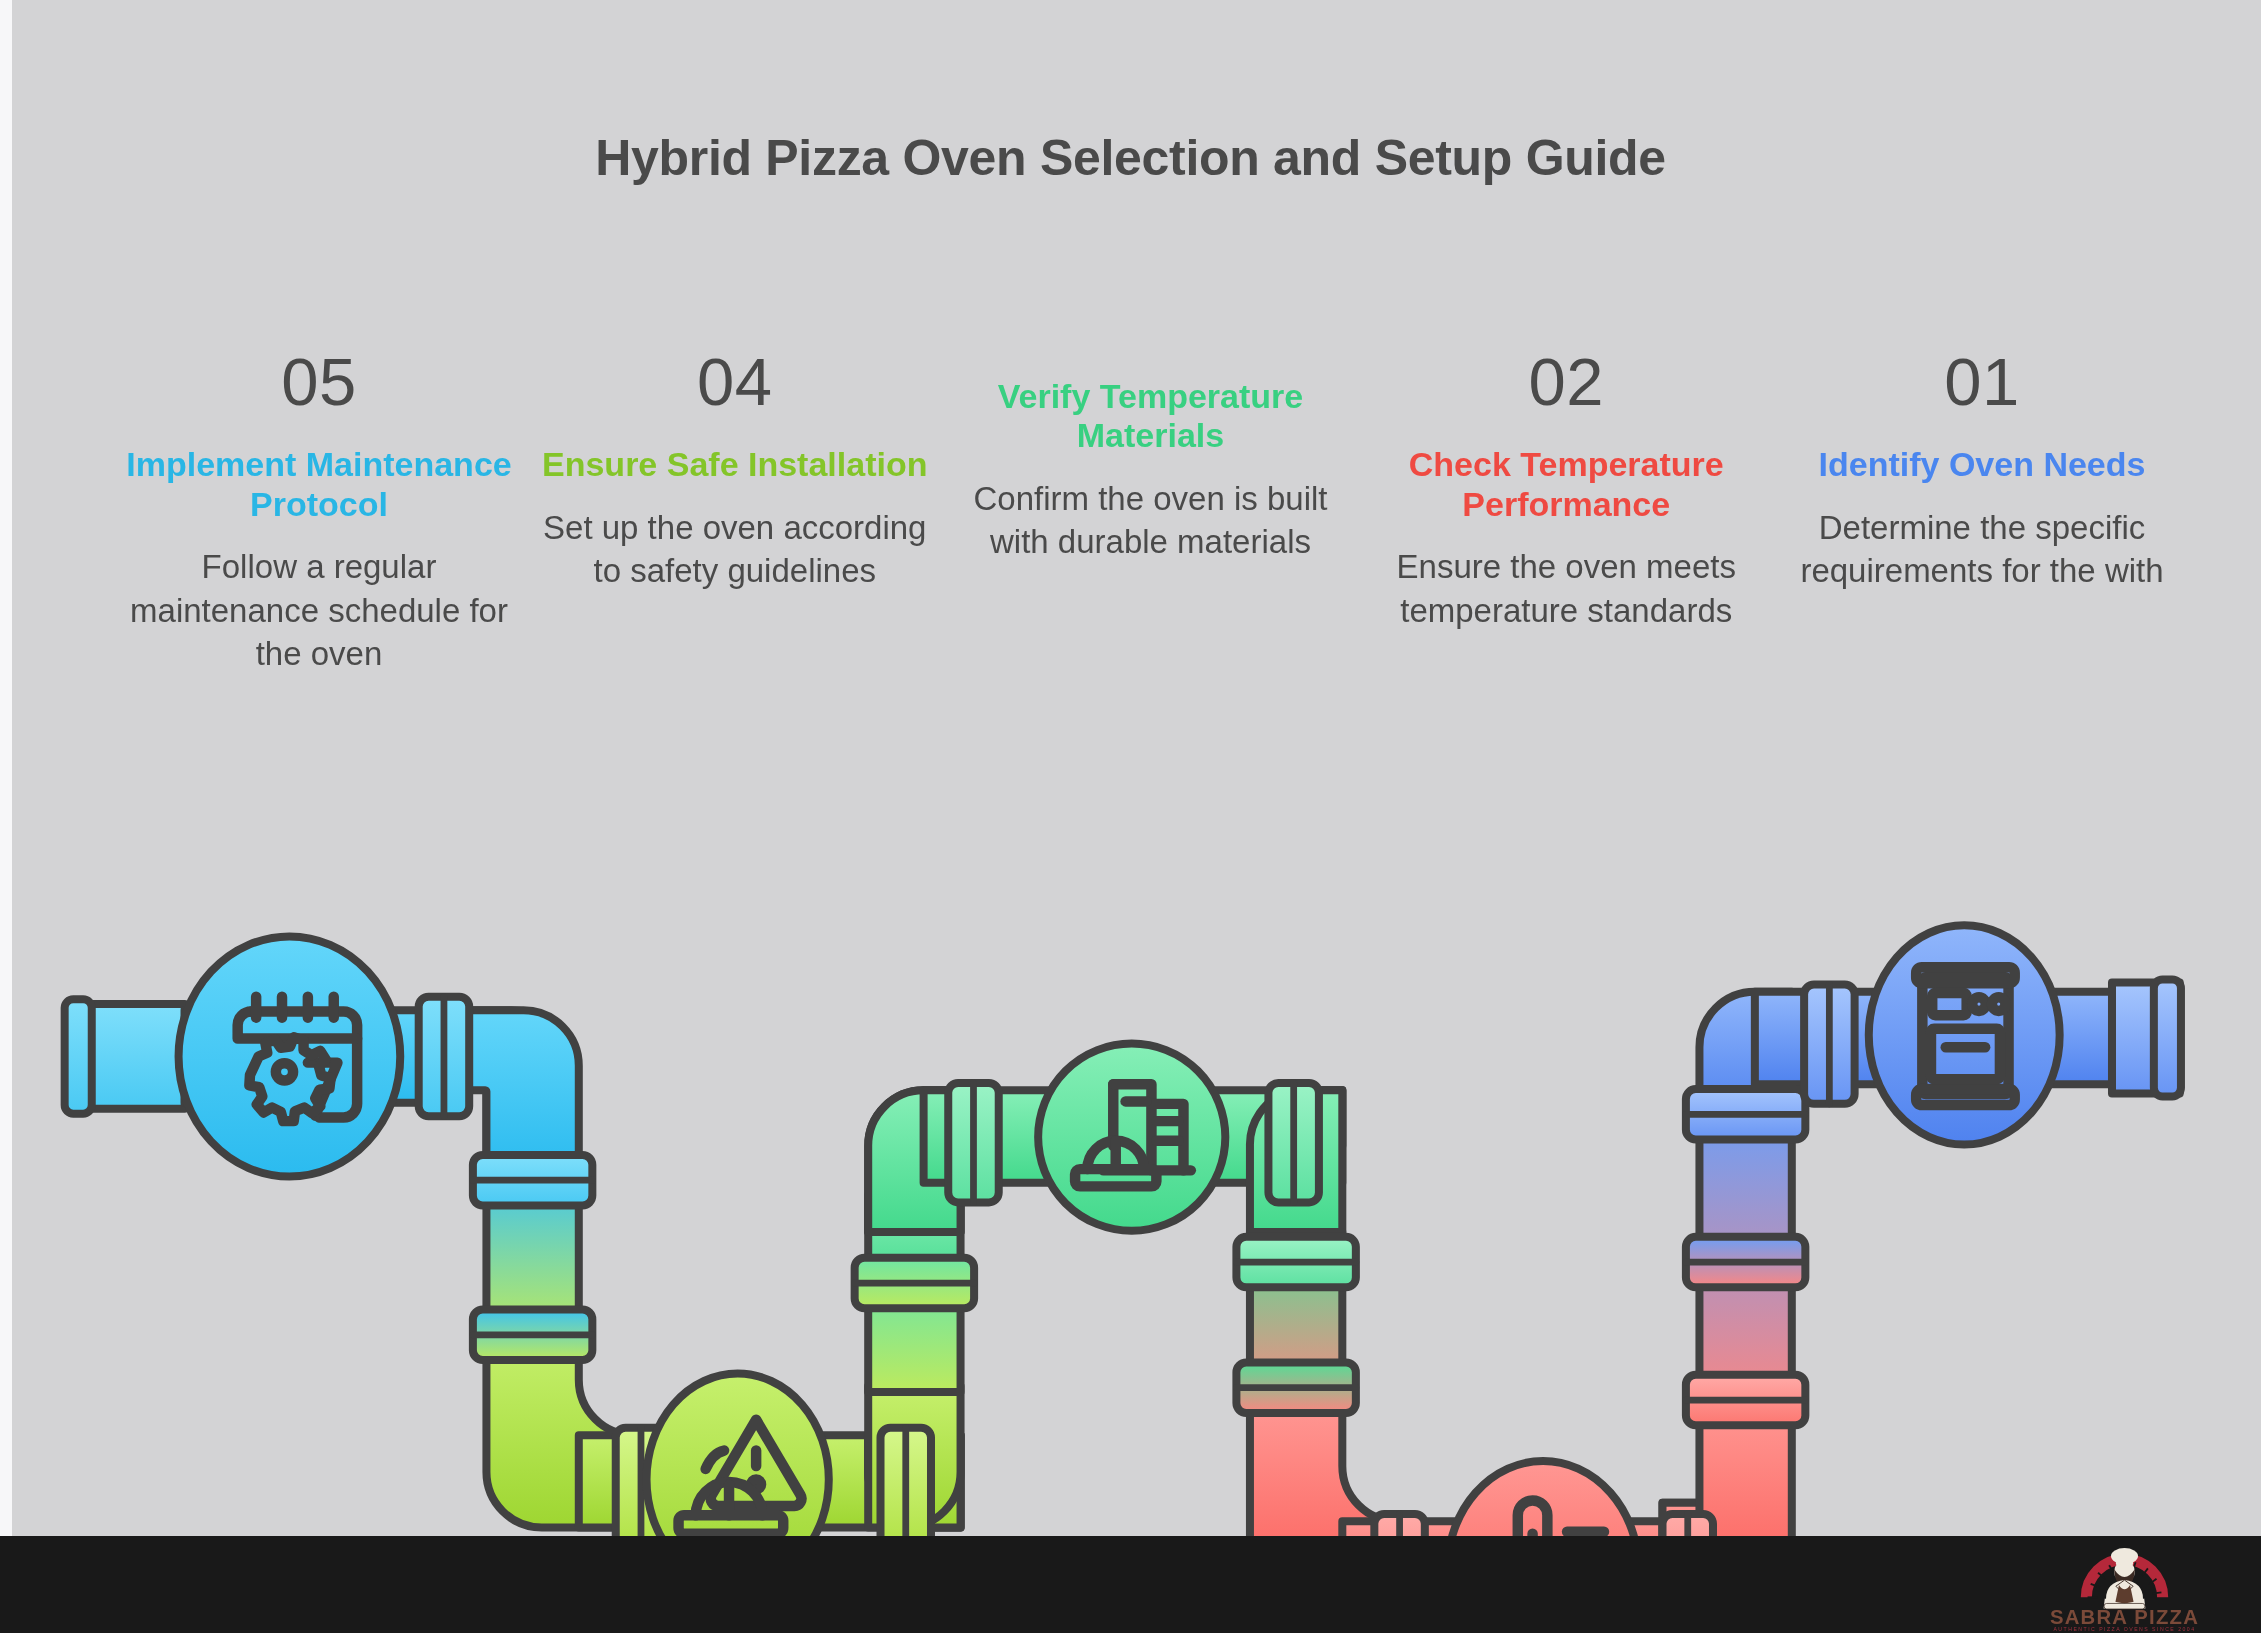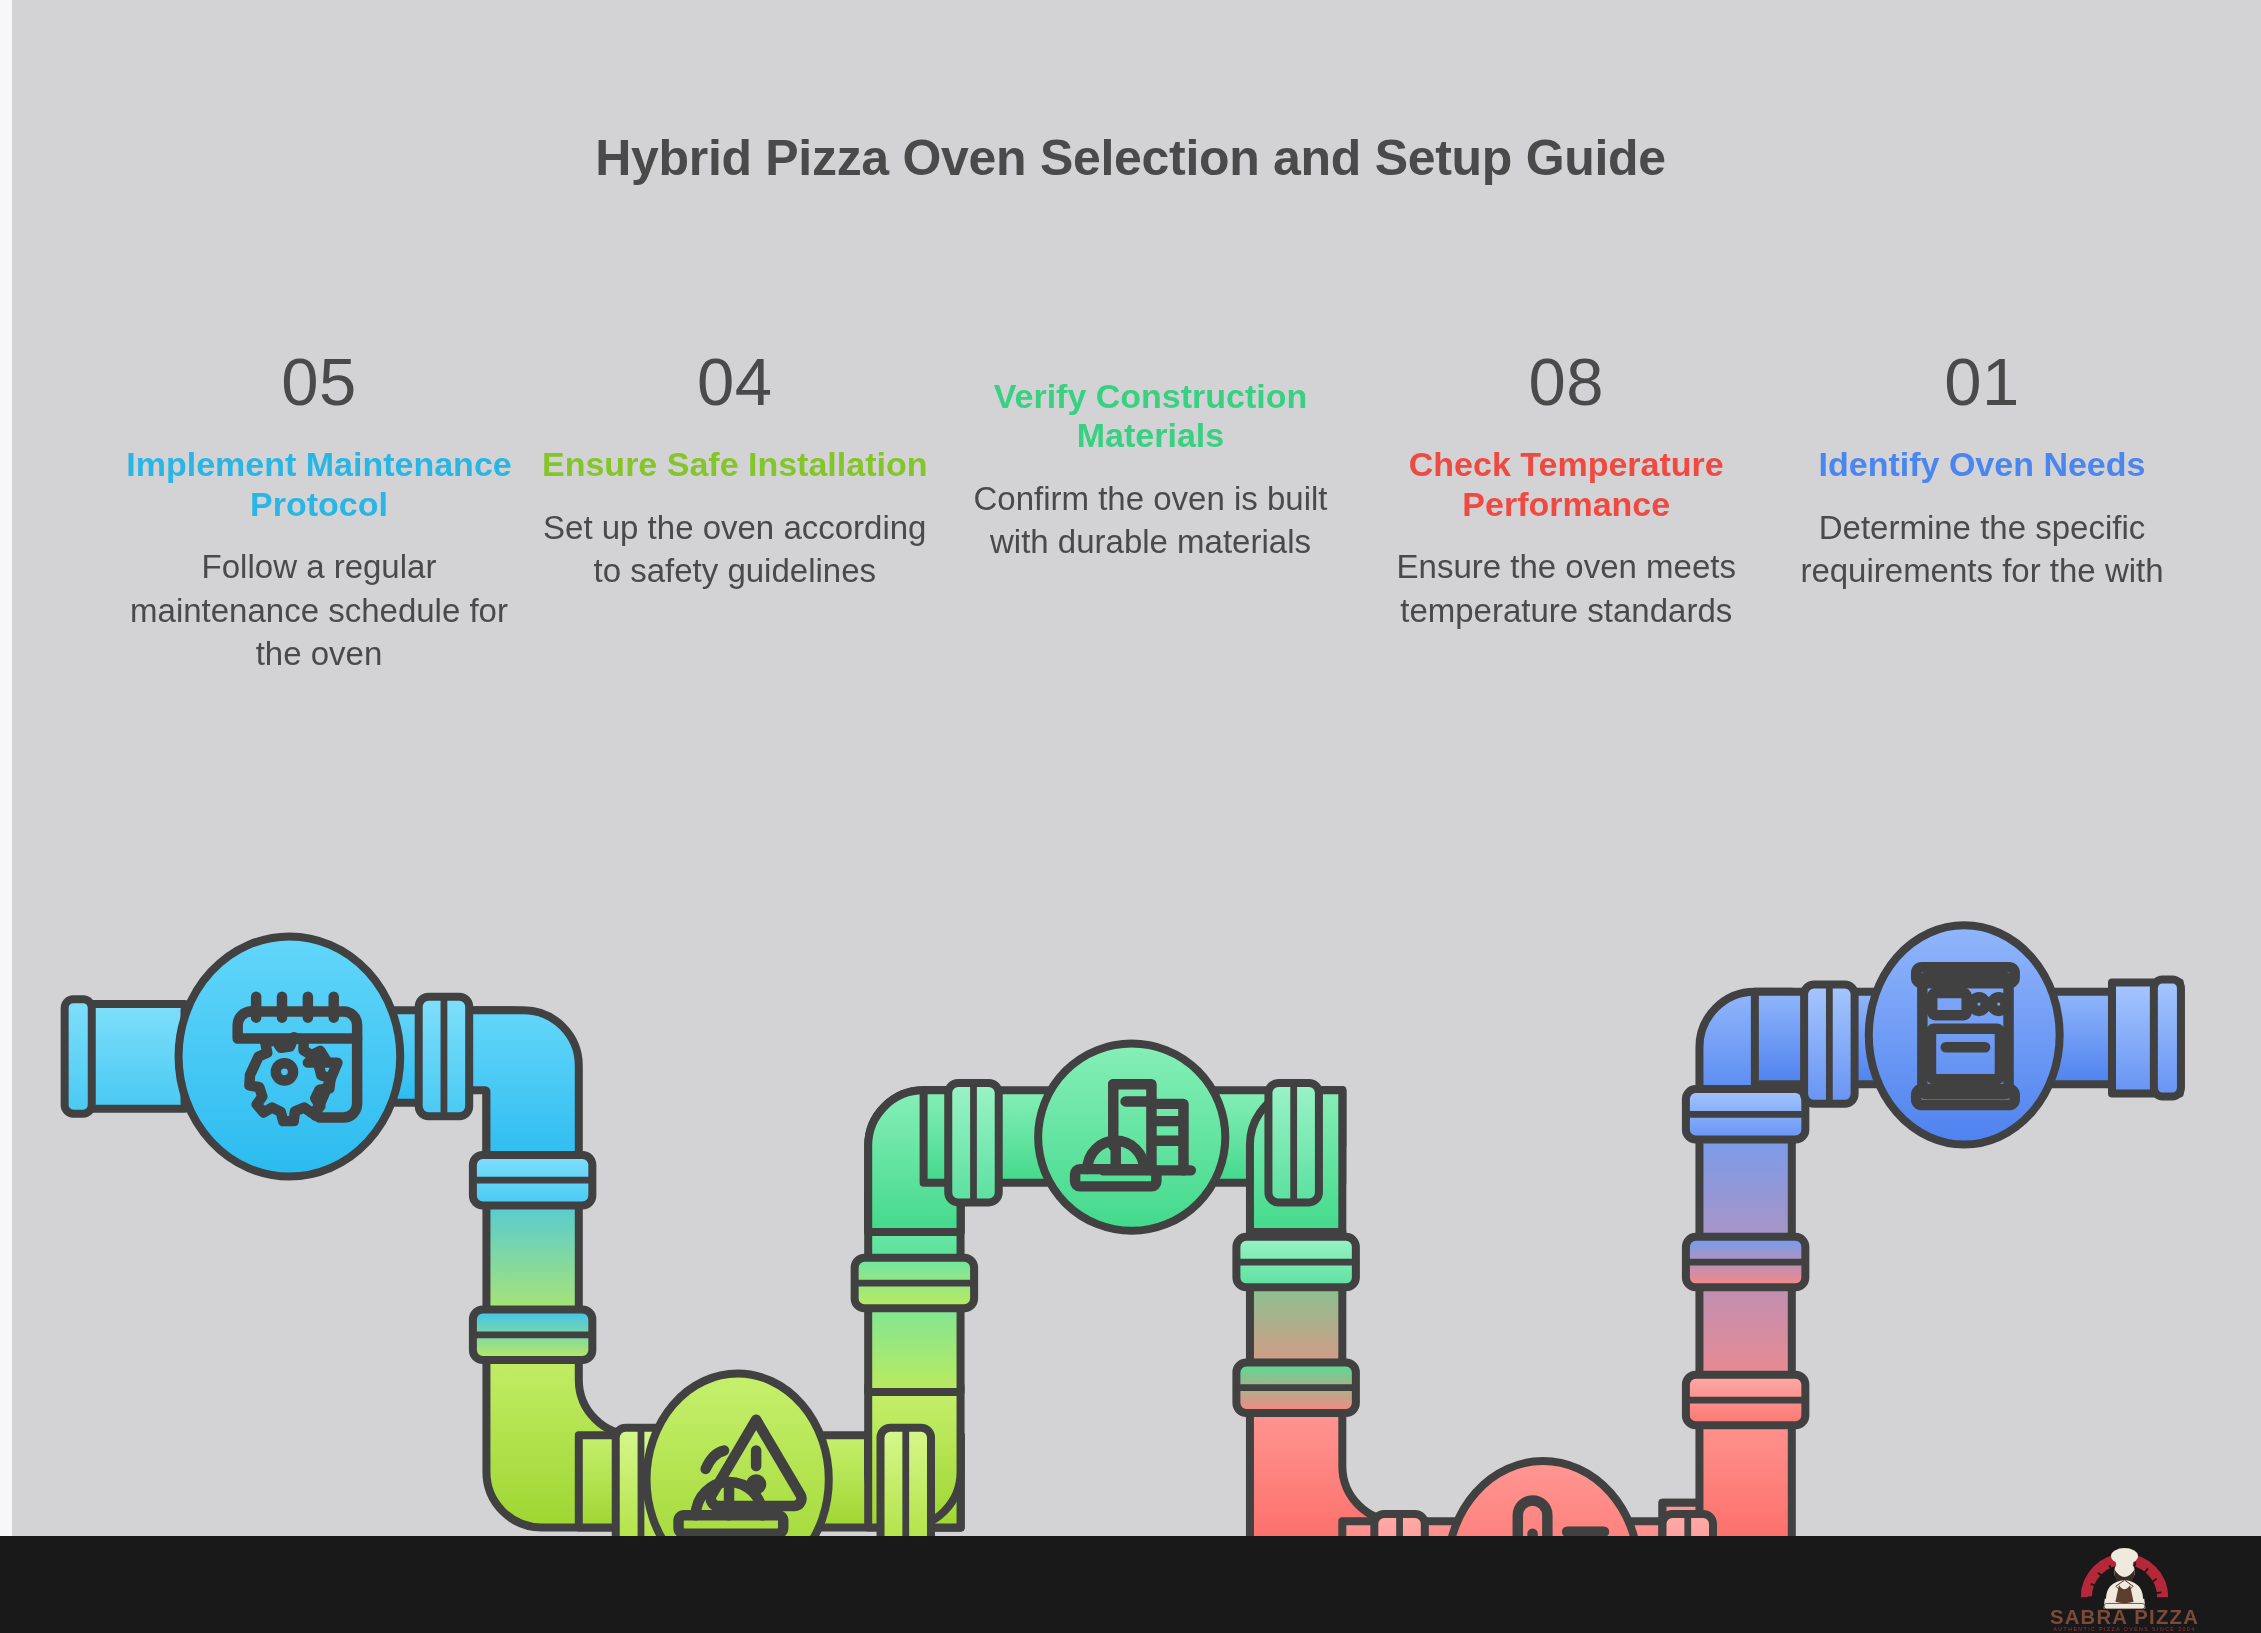--- a/index.html
+++ b/index.html
@@ -105,26 +105,26 @@
       <div class="col-desc">Follow a regular maintenance schedule for the oven</div>
     </div>
 
     <div class="col">
       <div class="col-num">04</div>
       <div class="col-head" style="color:#84c529">Ensure Safe Installation</div>
       <div class="col-desc">Set up the oven according to safety guidelines</div>
     </div>
 
     <div class="col">
-      <div class="col-head" style="color:#38d081">Verify Construction Materials</div>
+      <div class="col-head" style="color:#38d081">Verify Temperature Materials</div>
       <div class="col-desc">Confirm the oven is built with durable materials</div>
     </div>
 
     <div class="col">
-      <div class="col-num">08</div>
+      <div class="col-num">02</div>
       <div class="col-head" style="color:#ef4a42">Check Temperature Performance</div>
       <div class="col-desc">Ensure the oven meets temperature standards</div>
     </div>
 
     <div class="col">
       <div class="col-num">01</div>
       <div class="col-head" style="color:#4a86ef">Identify Oven Needs</div>
       <div class="col-desc">Determine the specific requirements for the with</div>
     </div>
 

